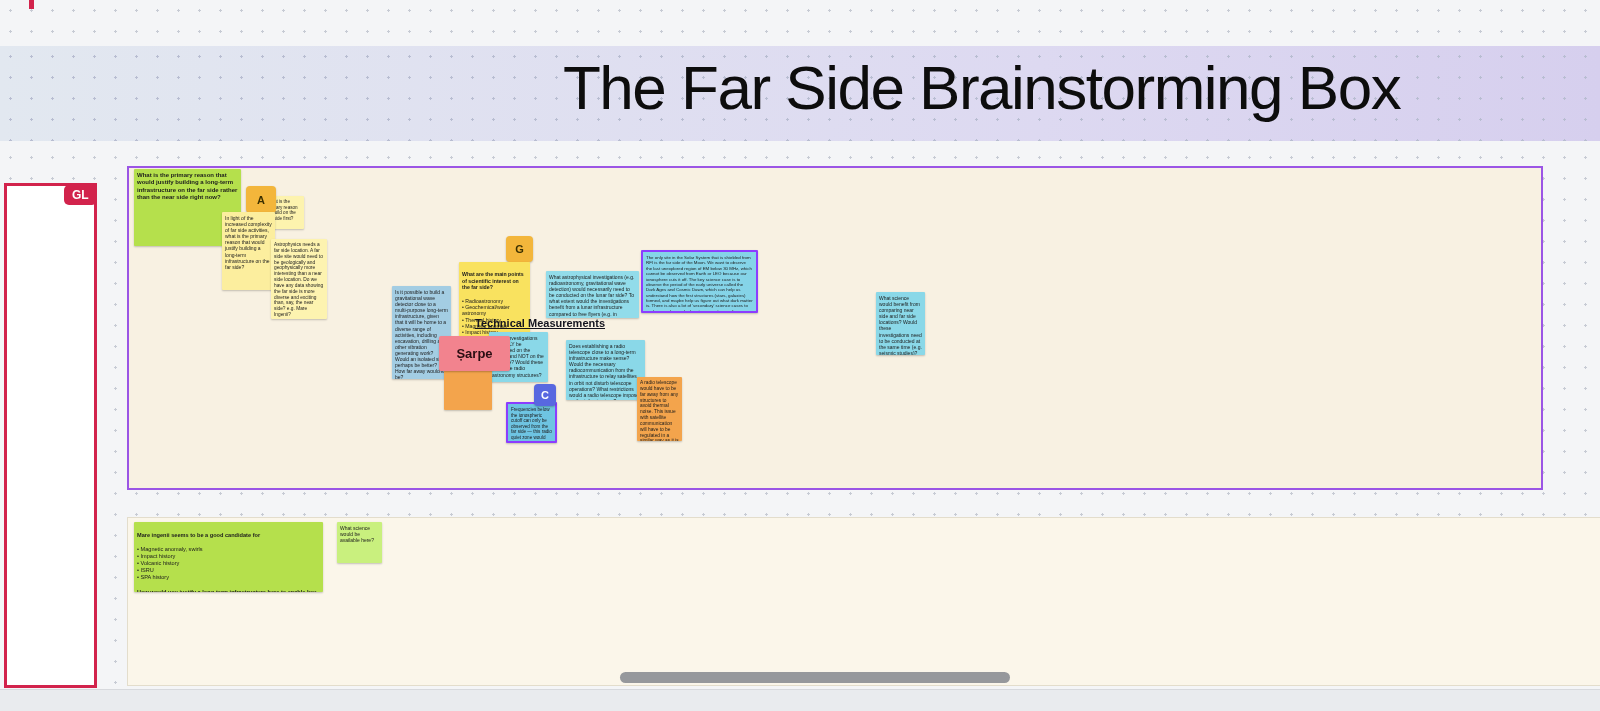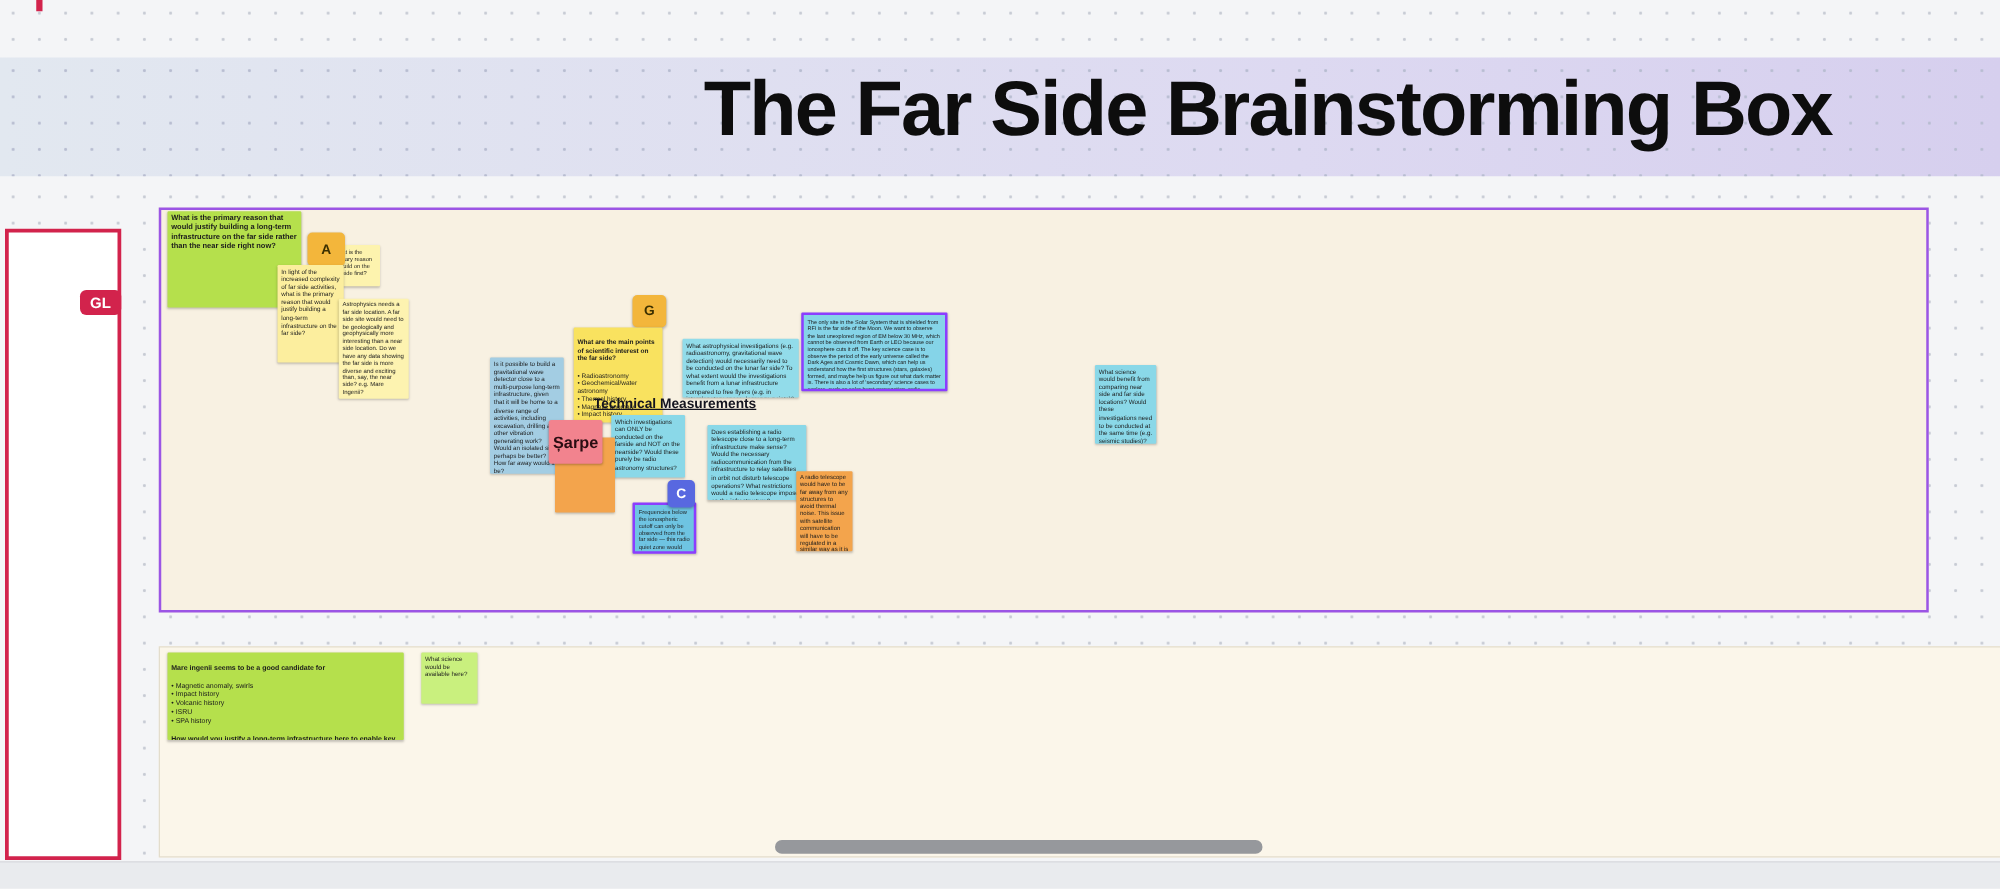--- a/index.html
+++ b/index.html
@@ -11,29 +11,29 @@
     background-size:21px 21px;
   }
   .banner{
     position:absolute;left:0;top:46px;width:1600px;height:95px;
     background-image:radial-gradient(circle,#b8bdd1 1px,transparent 1.3px),
                      linear-gradient(90deg,#e2e8f0 0%,#ddd9f1 65%,#d6cfee 100%);
     background-size:21px 21px,100% 100%;
   }
   .board-title{
     position:absolute;left:563px;top:52px;
-    font-size:62px;font-weight:700;color:#0d0d0d;letter-spacing:-1.5px;white-space:nowrap;
+    font-size:62px;font-weight:400;color:#0d0d0d;letter-spacing:-1.5px;white-space:nowrap;
   }
   .frame{position:absolute;box-sizing:border-box;}
   .frame-red{border:3px solid #d2234c;background:#ffffff;}
   .frame-purple{border:2px solid #9b55e5;background:#f8f1e2;}
   .frame-lower{border:1px solid #e3ddcc;background:#fbf6ea;}
   .frame-badge{
     position:absolute;background:#d2234c;color:#ffffff;font-weight:700;font-size:12px;
-    padding:4px 8px;border-radius:5px;line-height:1;z-index:5;margin-top:47px;
+    padding:4px 8px;border-radius:5px;line-height:1;z-index:5;
   }
   .note{
     position:absolute;box-sizing:border-box;padding:3px 3px;
     font-size:5.4px;line-height:1.22;color:#1c1c1c;
     box-shadow:0 1px 2px rgba(0,0,0,.22);
     overflow:hidden;white-space:pre-line;border-radius:1px;
   }
   .note .n-title{font-weight:700;margin-bottom:1px;}
   .note .n-q{font-weight:700;margin-top:2px;}
   .tag{
@@ -99,21 +99,21 @@
   <div class="note" style="left:641px;top:250px;width:117px;height:63px;background:#85d4e8;border:2px solid #8b3dff;font-size:4.4px;">The only site in the Solar System that is shielded from RFI is the far side of the Moon. We want to observe the last unexplored region of EM below 30 MHz, which cannot be observed from Earth or LEO because our ionosphere cuts it off. The key science case is to observe the period of the early universe called the Dark Ages and Cosmic Dawn, which can help us understand how the first structures (stars, galaxies) formed, and maybe help us figure out what dark matter is. There is also a lot of 'secondary' science cases to explore, such as solar burst propagation, radio emissions from exoplanets, etc etc etc.</div>
 
   <div class="note" style="left:876px;top:292px;width:49px;height:63px;background:#8ad8e8;font-size:5px;">What science would benefit from comparing near side and far side locations? Would these investigations need to be conducted at the same time (e.g. seismic studies)? or could they be run at different times?</div>
 
   <div class="tm-label" style="left:475px;top:317px;text-align:right;">Technical Measurements</div>
 
   <div class="note" style="left:489px;top:332px;width:59px;height:50px;background:#8ad8e8;font-size:5px;">Which investigations can ONLY be conducted on the farside and NOT on the nearside? Would these purely be radio astronomy structures?</div>
 
   <div class="note" style="left:444px;top:350px;width:48px;height:60px;background:#f3a44c;font-size:4.6px;z-index:2;">hexagon test</div>
 
-  <div class="tag" style="left:439px;top:336px;width:43px;height:35px;background:#f2838e;font-size:13px;color:#2a0d12;z-index:3;border-radius:2px;">Șarpe</div>
+  <div class="tag" style="left:439px;top:336px;width:71px;height:35px;background:#f2838e;font-size:13px;color:#2a0d12;z-index:3;border-radius:2px;">Șarpe</div>
 
   <div class="note" style="left:566px;top:340px;width:79px;height:60px;background:#8ad8e8;font-size:5px;">Does establishing a radio telescope close to a long-term infrastructure make sense? Would the necessary radiocommunication from the infrastructure to relay satellites in orbit not disturb telescope operations? What restrictions would a radio telescope impose on the infrastructure?</div>
 
   <div class="note" style="left:637px;top:377px;width:45px;height:64px;background:#f3a44c;font-size:4.8px;">A radio telescope would have to be far away from any structures to avoid thermal noise. This issue with satellite communication will have to be regulated in a similar way as it is on Earth for protecting radio frequencies</div>
 
   <div class="note" style="left:506px;top:402px;width:51px;height:41px;background:#6ec4e2;border:2px solid #8b3dff;font-size:4.6px;z-index:2;">Frequencies below the ionospheric cutoff can only be observed from the far side — this radio quiet zone would need to be protected</div>
 
   <div class="tag" style="left:534px;top:384px;width:22px;height:22px;background:#5868e0;font-size:11px;color:#ffffff;z-index:3;">C</div>
 
   <div class="note" style="left:134px;top:522px;width:189px;height:70px;background:#b5e04c;font-size:5.6px;">

